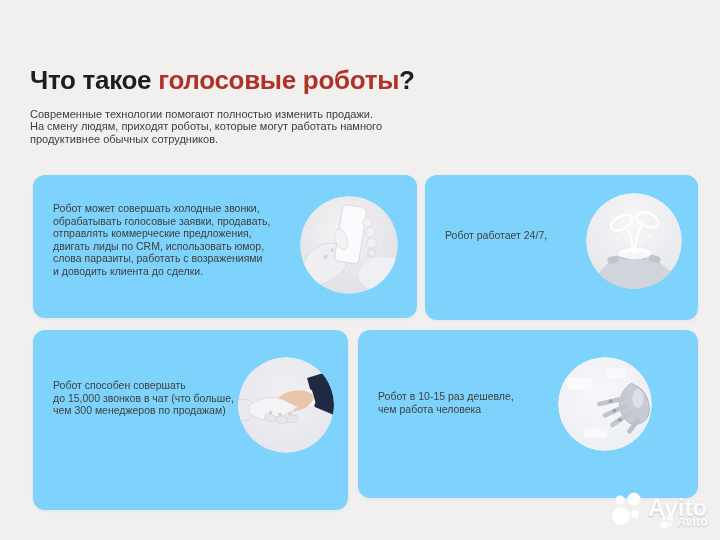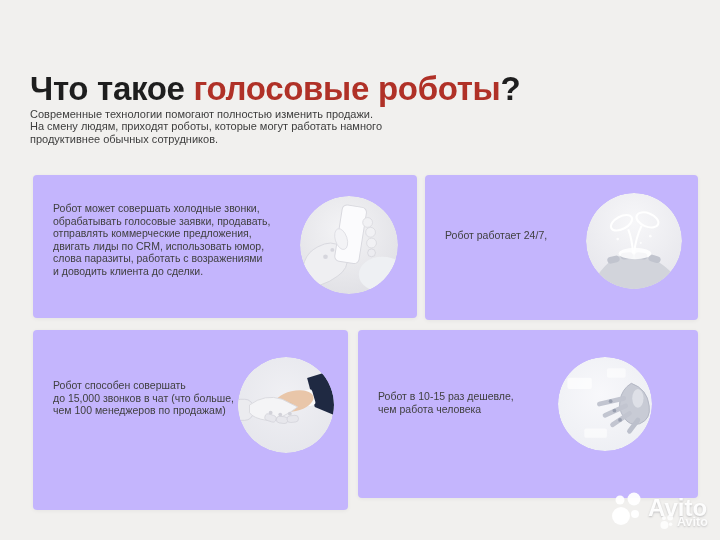--- a/index.html
+++ b/index.html
@@ -6,38 +6,38 @@
   .slide{
     position:relative;
     width:720px;height:540px;
     background:#f1f0ee;
     overflow:hidden;
     font-family:"Liberation Sans", sans-serif;
   }
   
   .title{
     position:absolute;left:30px;top:48px;
-    font-size:33px;font-weight:700;letter-spacing:-0.3px;
+    font-size:26px;font-weight:700;letter-spacing:-0.3px;
     color:#1e1e1e;white-space:nowrap;
   }
   .title .accent{color:#b03127;}
   .subtitle1{
     position:absolute;left:30px;top:108px;
     font-size:11px;color:#3d3d3d;white-space:nowrap;
   }
   .subtitle2{
     position:absolute;left:30px;top:120px;
     font-size:11px;line-height:13px;color:#3d3d3d;
   }
   .subtitle2 div{white-space:nowrap;}
   
   .card{
     position:absolute;
-    background:#c4b5fd;
-    border-radius:4px;
+    background:#7dd3fc;
+    border-radius:12px;
     box-shadow:0 1px 4px rgba(0,0,0,0.05);
   }
   .card-text{
     position:absolute;
     font-size:10.5px;line-height:12.5px;color:#404040;
   }
   .card-text div{white-space:nowrap;}
   .card-img{
     position:absolute;border-radius:50%;overflow:hidden;
   }
@@ -149,21 +149,21 @@
           <circle cx="57" cy="52" r="1.1" fill="#ffffff" opacity="0.8"></circle>
         </g>
       </svg>
     </div>
   </div>
 
   <div class="card card3">
     <div class="card-text">
       <div>Робот способен совершать</div>
       <div>до 15,000 звонков в чат (что больше,</div>
-      <div>чем 100 менеджеров по продажам)</div>
+      <div>чем 300 менеджеров по продажам)</div>
     </div>
     <div class="card-img">
       <svg viewBox="0 0 100 100" xmlns="http://www.w3.org/2000/svg">
         <defs>
           <radialGradient id="g3" cx="50%" cy="40%" r="85%">
             <stop offset="0%" stop-color="#f0f0f4"></stop>
               <stop offset="100%" stop-color="#e2e3e9"></stop>
           </radialGradient>
           <clipPath id="c3">
               <circle cx="50" cy="50" r="50"></circle>

